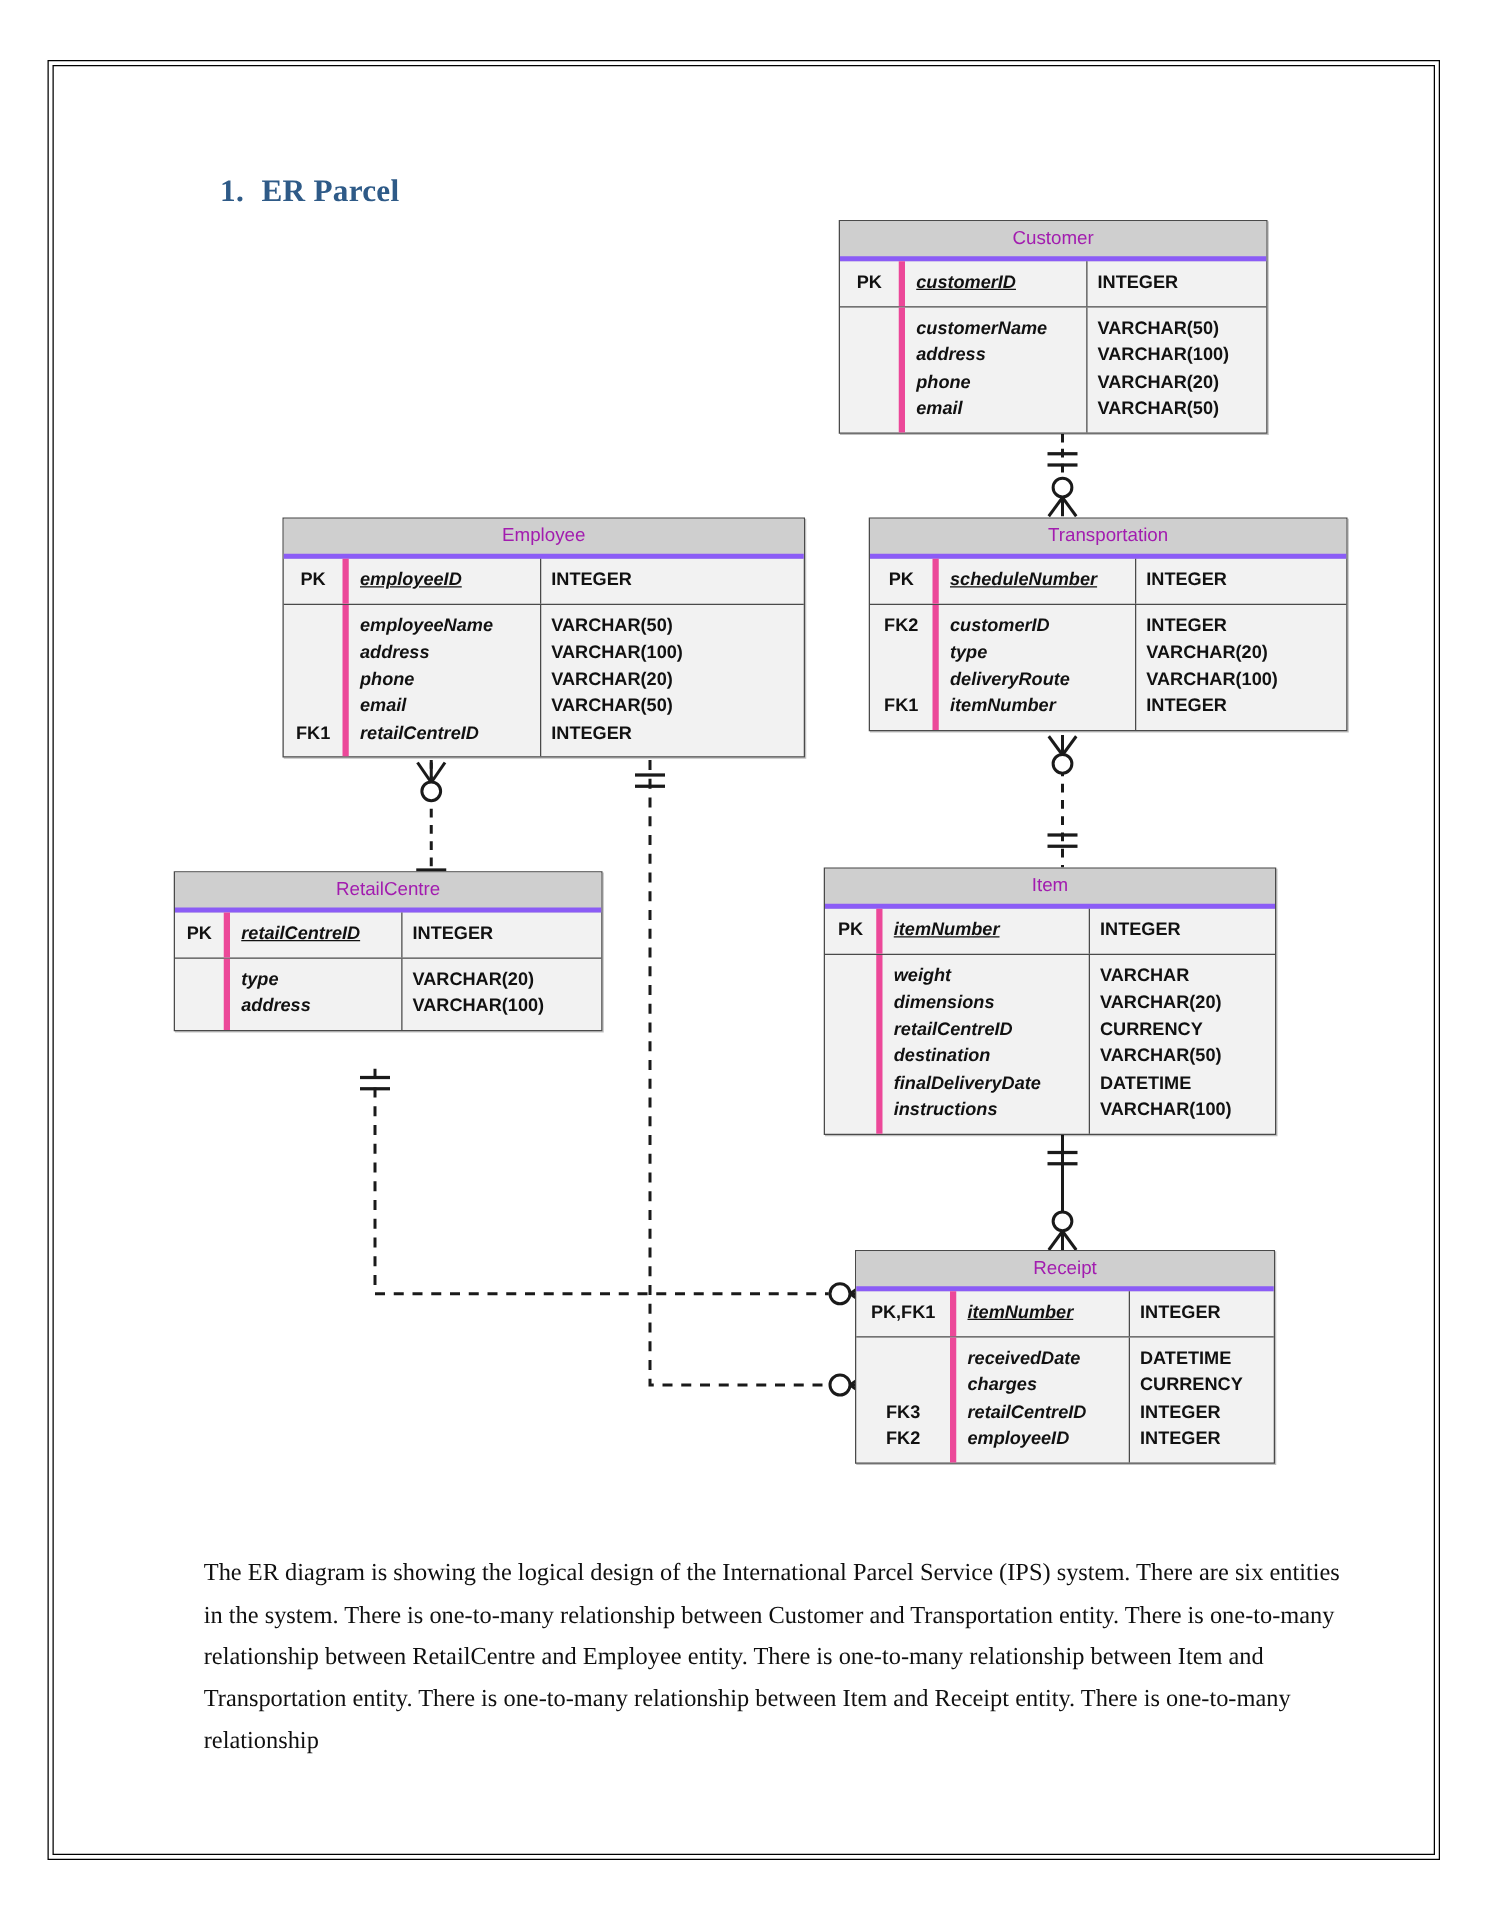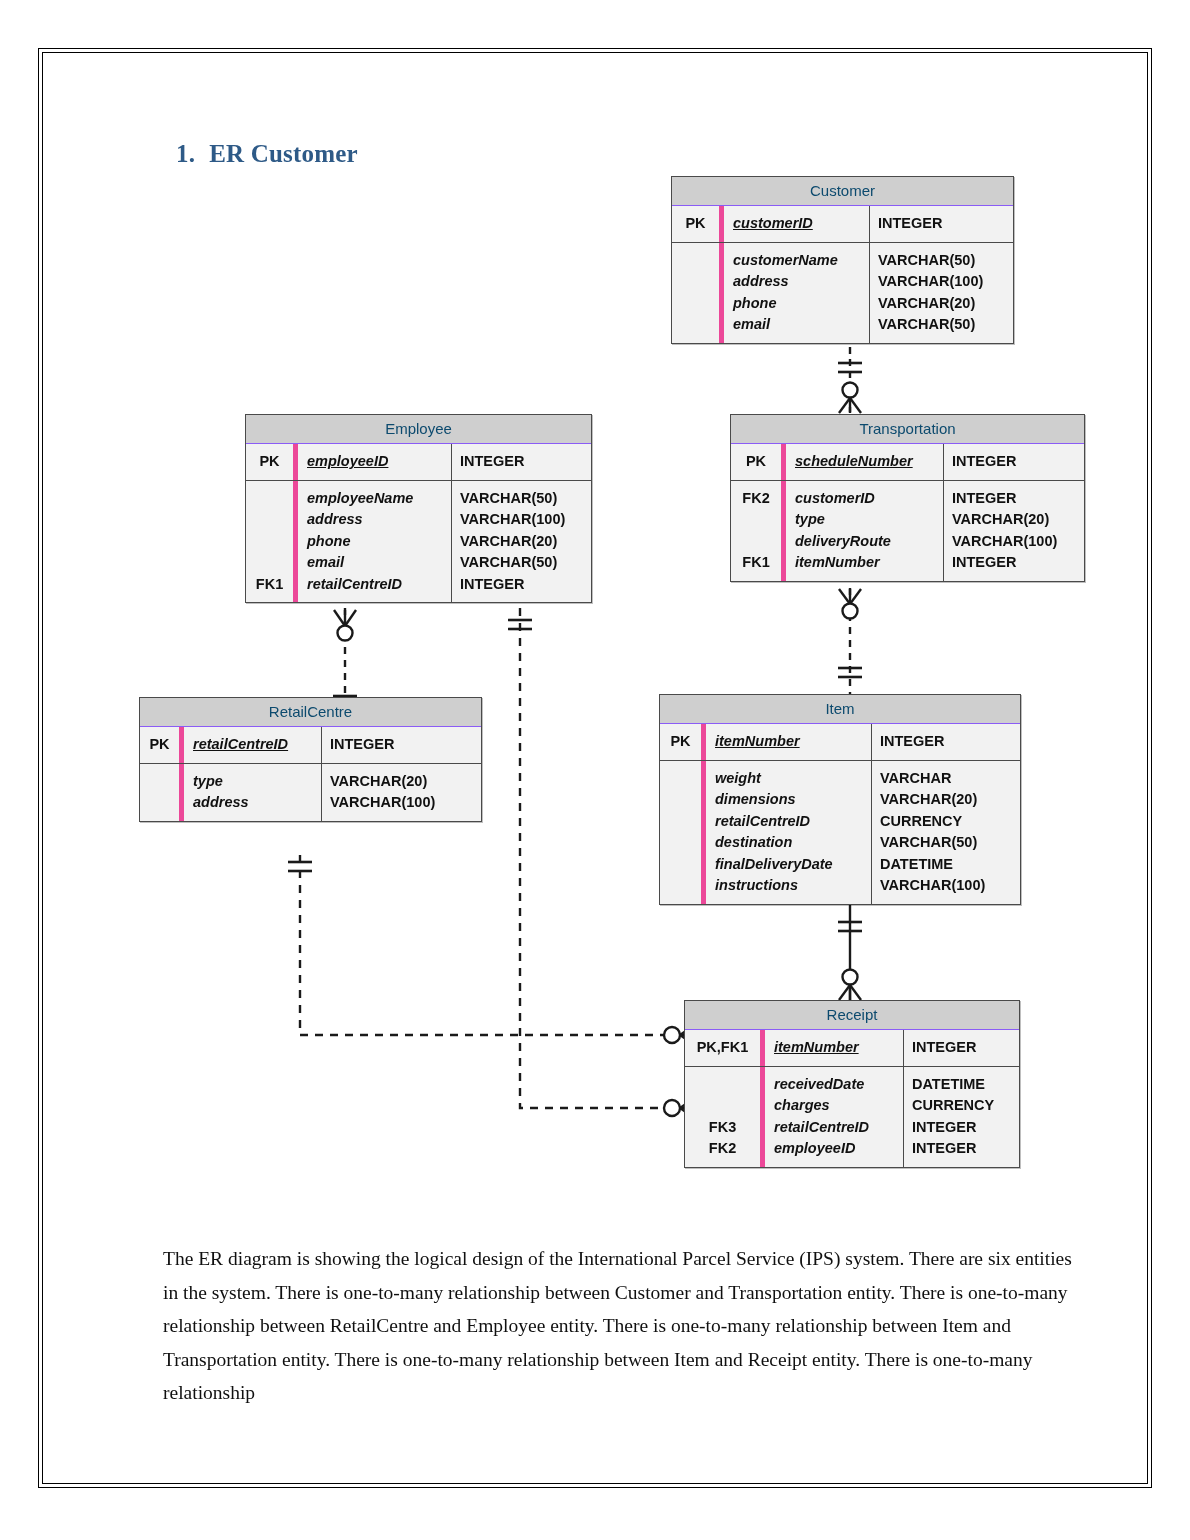--- a/index.html
+++ b/index.html
@@ -68,24 +68,24 @@
   
   .entity {
     position: absolute;
     border: 1px solid #4a4a4a;
     background: #f2f2f2;
     box-sizing: border-box;
     box-shadow: 1px 1px 0 rgba(0,0,0,.25);
   }
   .entity-title {
     background: #cfcfcf;
-    border-bottom: 1px solid #8b5cf6;
+    border-bottom: 4px solid #8b5cf6;
     text-align: center;
     font-size: 15px;
-    color: #0c4a6e;
+    color: #a21caf;
     padding: 5px 0 6px 0;
     font-weight: normal;
   }
   .entity-body { display: block; }
   .attr-section {
     display: flex;
   }
   .attr-section + .attr-section {
     border-top: 1px solid #4a4a4a;
   }
@@ -160,21 +160,21 @@
   }
 </style>
 </head>
 <body>
 
 <div id="page-frame">
   <div id="page-frame-inner"></div>
 </div>
 
 <div id="heading">
-  <span class="num">1.</span><span>ER Customer</span>
+  <span class="num">1.</span><span>ER Parcel</span>
 </div>
 
 <div id="diagram">
 
   <svg id="connector-layer" width="1190" height="1540" viewBox="0 0 1190 1540">
     <g stroke="#1a1a1a" fill="none" stroke-width="2.4">
 
       <g>
         <line x1="850" y1="347" x2="850" y2="412" stroke-dasharray="7,5"></line>
 
@@ -280,21 +280,21 @@
         <div class="col-type">
           <div class="row">VARCHAR(50)</div>
           <div class="row">VARCHAR(100)</div>
           <div class="row">VARCHAR(20)</div>
           <div class="row">VARCHAR(50)</div>
         </div>
       </div>
     </div>
   </div>
 
-  <div class="entity e-employee" style="left:226px; top:414px; width:347px;margin-left:19px;">
+  <div class="entity e-employee" style="left:226px; top:414px; width:418px;">
     <div class="entity-title">Employee</div>
     <div class="entity-body">
       <div class="attr-section">
         <div class="col-key">
           <div class="row key-cell">PK</div>
         </div>
         <div class="col-name">
           <div class="row pk-underline">employeeID</div>
         </div>
         <div class="col-type">
@@ -320,21 +320,21 @@
           <div class="row">VARCHAR(50)</div>
           <div class="row">VARCHAR(100)</div>
           <div class="row">VARCHAR(20)</div>
           <div class="row">VARCHAR(50)</div>
           <div class="row">INTEGER</div>
         </div>
       </div>
     </div>
   </div>
 
-  <div class="entity e-transport" style="left:730px; top:414px; width:355px;">
+  <div class="entity e-transport" style="left:695px; top:414px; width:383px;">
     <div class="entity-title">Transportation</div>
     <div class="entity-body">
       <div class="attr-section">
         <div class="col-key">
           <div class="row key-cell">PK</div>
         </div>
         <div class="col-name">
           <div class="row pk-underline">scheduleNumber</div>
         </div>
         <div class="col-type">

